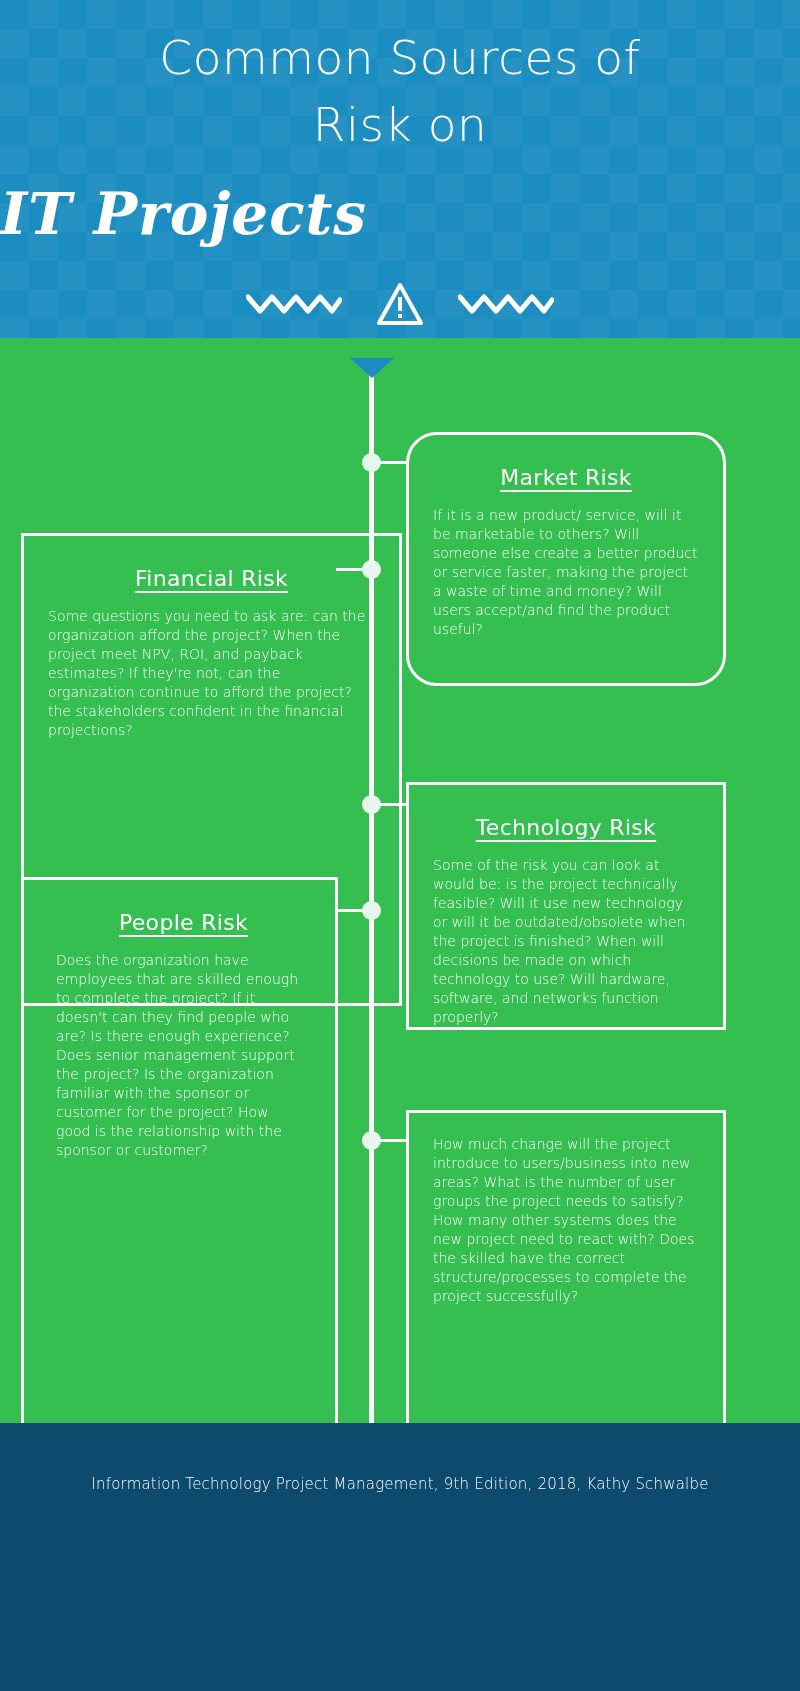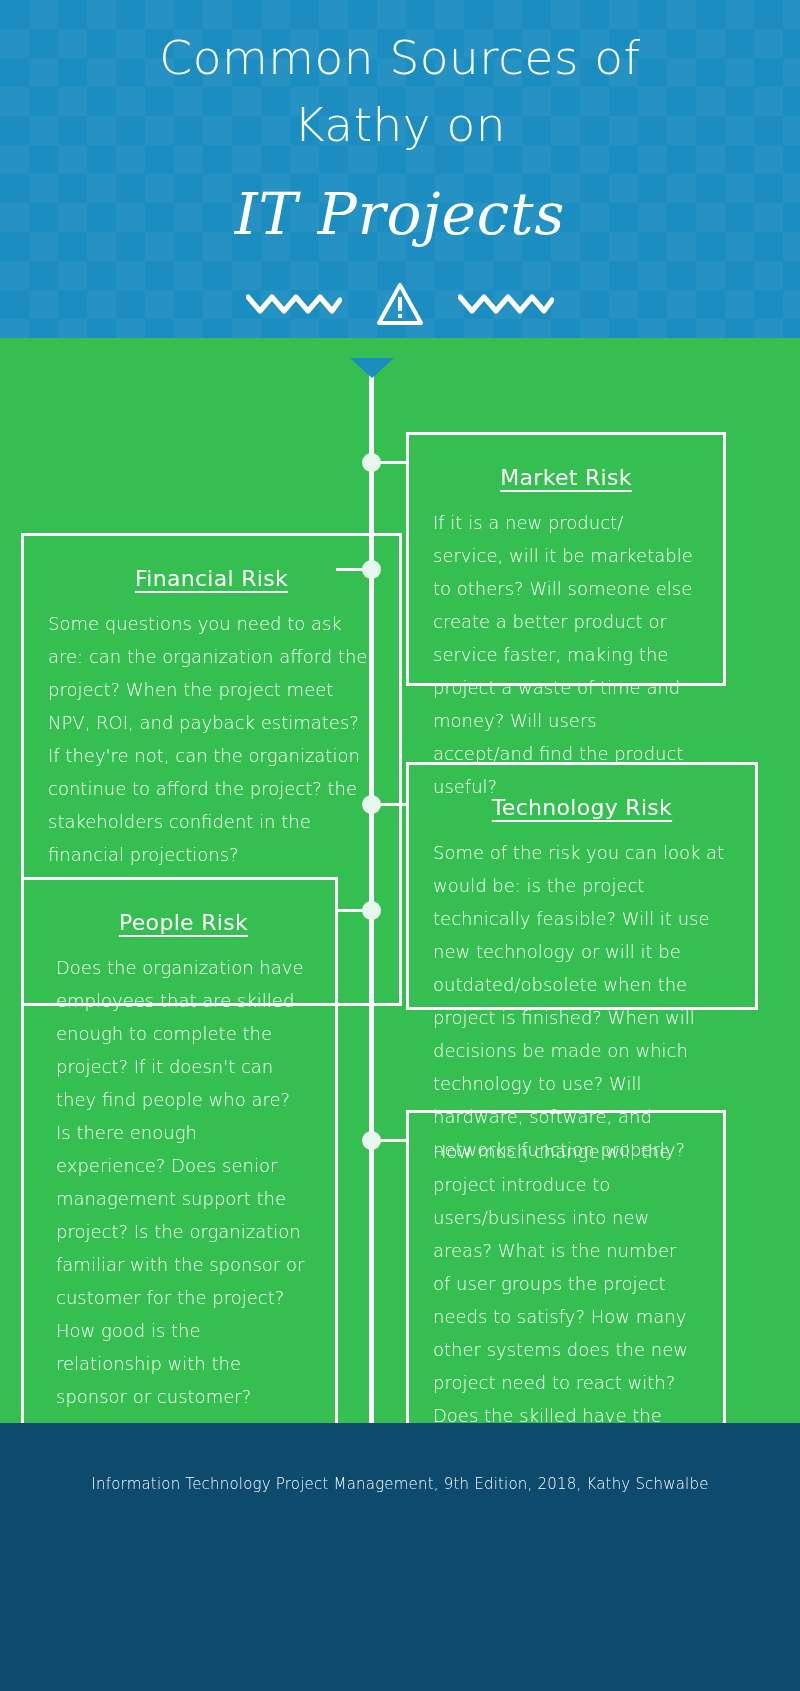--- a/index.html
+++ b/index.html
@@ -49,25 +49,25 @@
     letter-spacing: 0.5px;
   }
   .header-title .line {
     display: block;
   }
   .header-script {
     position: absolute;
     left: 0;
     top: 178px;
     width: 800px;
-    text-align: center;
+    text-align: left;
     color: #ffffff;
     font-family: "DejaVu Serif", serif;
     font-style: italic;
-    font-weight: normal;
+    font-weight: bold;
     font-size: 58px;
     line-height: 72px;
     letter-spacing: 1px;
   }
 
   
   .header-deco {
     position: absolute;
     left: 0;
     top: 282px;
@@ -144,29 +144,29 @@
     font-size: 22px;
     font-weight: 400;
     text-align: center;
     text-decoration: underline;
     text-underline-offset: 5px;
     margin: 8px 0 16px 0;
     letter-spacing: 0.3px;
   }
   .card-body {
     font-family: "DejaVu Sans", sans-serif;
-    font-size: 18px;
-    line-height: 33px;
+    font-size: 14px;
+    line-height: 19px;
     font-weight: 300;
   }
 
   
-  #card-market     { left: 406px; top:  74px; width: 320px; height: 254px; }
+  #card-market     { left: 406px; top:  74px; width: 320px; height: 254px; border-radius: 31px; }
   #card-financial  { left:  21px; top: 175px; width: 381px; height: 473px; }
-  #card-technology { left: 406px; top: 404px; width: 352px; height: 248px; }
+  #card-technology { left: 406px; top: 424px; width: 320px; height: 248px; }
   #card-people     { left:  21px; top: 519px; width: 317px; height: 751px; padding-left: 32px; }
   #card-structure  { left: 406px; top: 752px; width: 320px; height: 660px; }
 
   #card-financial .card-body,
   #card-people .card-body { padding-right: 6px; }
 
   
   .footer {
     position: absolute;
     left: 0;
@@ -189,21 +189,21 @@
   }
 </style>
 </head>
 <body>
 
 <div class="poster">
 
   <div class="header">
     <div class="header-title">
       <span class="line">Common Sources of</span>
-      <span class="line">Kathy on</span>
+      <span class="line">Risk on</span>
     </div>
     <div class="header-script">IT Projects</div>
 
     <div class="header-deco">
       <svg class="zig" width="96" height="26" viewBox="0 0 96 26">
         <polyline points="2,6 14,20 26,6 38,20 50,6 62,20 74,6 86,20 94,9" fill="none" stroke="#ffffff" stroke-width="5" stroke-linecap="round" stroke-linejoin="round"></polyline>
       </svg>
 
       <svg class="warn-icon" width="48" height="44" viewBox="0 0 48 44">
         <path d="M24 3 L45 41 L3 41 Z" fill="none" stroke="#ffffff" stroke-width="4" stroke-linejoin="round"></path>

